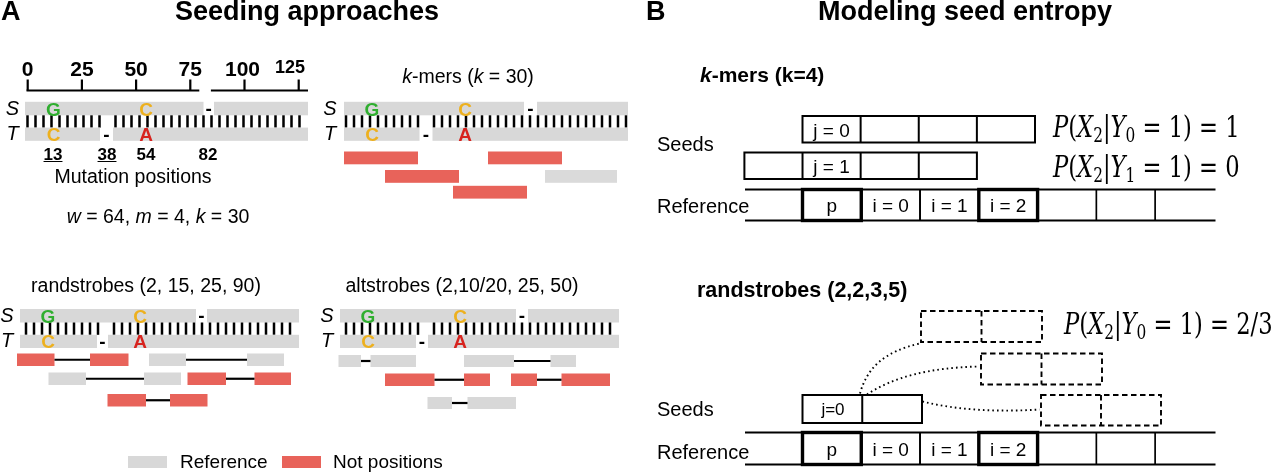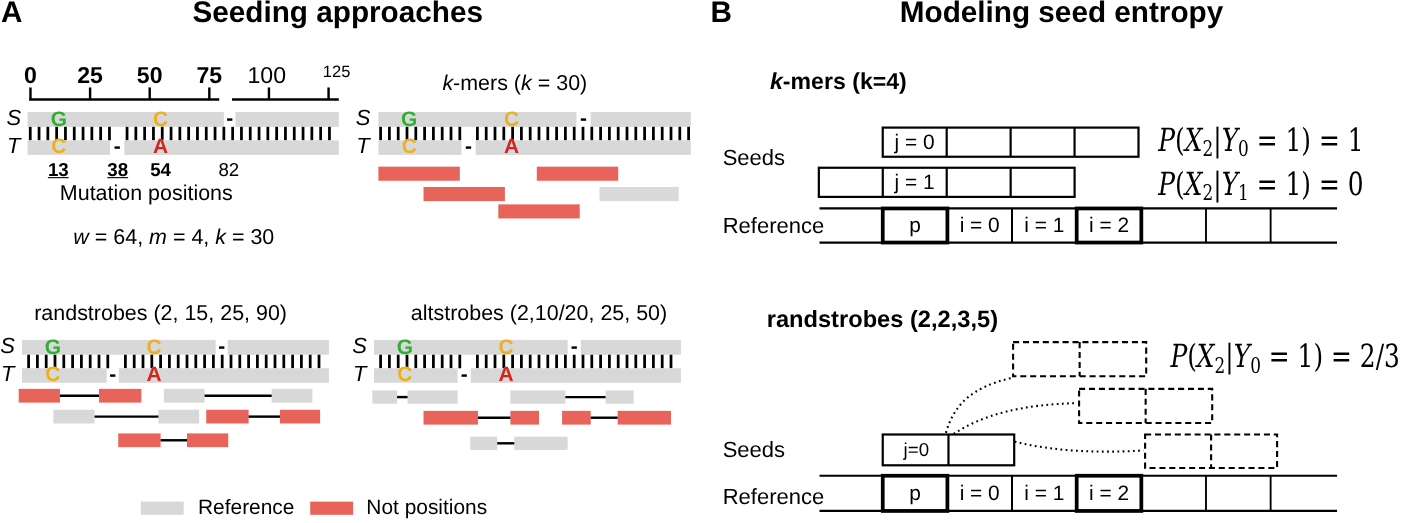--- a/index.html
+++ b/index.html
@@ -260,55 +260,55 @@
   <div class="swatch" id="legend-swatch-matching" style="left: 128px; top: 456px; width: 39px; height: 11.5px; background: rgb(216, 216, 216);"></div>
   <div class="legend-item" style="left:180px;top:452.3px">Reference</div>
   <div class="swatch" id="legend-swatch-not-matching" style="left: 282px; top: 456px; width: 38.5px; height: 11.5px; background: rgb(232, 99, 90);"></div>
   <div class="legend-item" style="left:333px;top:452.3px">Not positions</div>
 
   <div id="text-layer">
       <div class="txt center" style="left: 27.7px; top: 57.5px; font-size: 21px; font-weight: bold;"><span>0</span></div>
       <div class="txt center" style="left: 81.9px; top: 57.5px; font-size: 21px; font-weight: bold;"><span>25</span></div>
       <div class="txt center" style="left: 136.1px; top: 57.5px; font-size: 21px; font-weight: bold;"><span>50</span></div>
       <div class="txt center" style="left: 190.3px; top: 57.5px; font-size: 21px; font-weight: bold;"><span>75</span></div>
-      <div class="txt center" style="left: 242.5px; top: 57.5px; font-size: 21px; font-weight: normal;"><span>100</span></div>
-      <div class="txt center" style="left: 290px; top: 57.5px; font-size: 15px; font-weight: normal; margin-left: 16px;"><span>125</span></div>
+      <div class="txt center" style="left: 242.5px; top: 57.5px; font-size: 21px; font-weight: bold;"><span>100</span></div>
+      <div class="txt center" style="left: 290px; top: 57.5px; font-size: 18px; font-weight: bold;"><span>125</span></div>
       <div class="txt mid" style="left: 53.5px; top: 108.55px; font-size: 19px; font-weight: bold; color: rgb(47, 174, 47);"><span>G</span></div>
       <div class="txt mid" style="left: 146px; top: 108.55px; font-size: 19px; font-weight: bold; color: rgb(237, 176, 30);"><span>C</span></div>
       <div class="txt mid" style="left: 208.75px; top: 108.05px; font-size: 19px; font-weight: bold;"><span>-</span></div>
       <div class="txt mid" style="left: 53.5px; top: 134.2px; font-size: 19px; font-weight: bold; color: rgb(237, 176, 30);"><span>C</span></div>
       <div class="txt mid" style="left: 146px; top: 134.2px; font-size: 19px; font-weight: bold; color: rgb(215, 35, 30);"><span>A</span></div>
       <div class="txt mid" style="left: 106.5px; top: 133.7px; font-size: 19px; font-weight: bold;"><span>-</span></div>
       <div class="txt mid" style="left: 12.5px; top: 107.55px; font-size: 20px; font-style: italic;"><span>S</span></div>
       <div class="txt mid" style="left: 12.5px; top: 133.2px; font-size: 20px; font-style: italic;"><span>T</span></div>
       <div class="txt center" style="left: 53px; top: 146.2px; font-size: 17px; font-weight: bold; text-decoration: underline;"><span>13</span></div>
       <div class="txt center" style="left: 107px; top: 146.2px; font-size: 17px; font-weight: bold; text-decoration: underline;"><span>38</span></div>
       <div class="txt center" style="left: 146px; top: 146.2px; font-size: 17px; font-weight: bold;"><span>54</span></div>
-      <div class="txt center" style="left: 208px; top: 146.2px; font-size: 17px; font-weight: normal; text-align: center;"><span>82</span></div>
+      <div class="txt center" style="left: 208px; top: 146.2px; font-size: 17px; font-weight: bold; text-align: center;"><span>82</span></div>
       <div class="txt center" style="left: 133px; top: 167.4px; font-size: 19.5px;"><span>Mutation positions</span></div>
       <div class="txt center" style="left: 158px; top: 207px; font-size: 19.5px;"><span style="font-style: italic;">w</span><span> = 64, </span><span style="font-style: italic;">m</span><span> = 4, </span><span style="font-style: italic;">k</span><span> = 30</span></div>
       <div class="txt center" style="left: 468px; top: 66.7px; font-size: 19.5px;"><span style="font-style: italic;">k</span><span>-mers (</span><span style="font-style: italic;">k</span><span> = 30)</span></div>
       <div class="txt mid" style="left: 372px; top: 108.55px; font-size: 19px; font-weight: bold; color: rgb(47, 174, 47);"><span>G</span></div>
       <div class="txt mid" style="left: 465px; top: 108.55px; font-size: 19px; font-weight: bold; color: rgb(237, 176, 30);"><span>C</span></div>
       <div class="txt mid" style="left: 530.5px; top: 108.05px; font-size: 19px; font-weight: bold;"><span>-</span></div>
       <div class="txt mid" style="left: 372px; top: 134.2px; font-size: 19px; font-weight: bold; color: rgb(237, 176, 30);"><span>C</span></div>
       <div class="txt mid" style="left: 465px; top: 134.2px; font-size: 19px; font-weight: bold; color: rgb(215, 35, 30);"><span>A</span></div>
       <div class="txt mid" style="left: 426px; top: 133.7px; font-size: 19px; font-weight: bold;"><span>-</span></div>
       <div class="txt mid" style="left: 330px; top: 107.55px; font-size: 20px; font-style: italic;"><span>S</span></div>
       <div class="txt mid" style="left: 330px; top: 133.2px; font-size: 20px; font-style: italic;"><span>T</span></div>
       <div class="txt center" style="left: 146px; top: 275.7px; font-size: 19.5px;"><span>randstrobes (2, 15, 25, 90)</span></div>
       <div class="txt mid" style="left: 48px; top: 315.75px; font-size: 19px; font-weight: bold; color: rgb(47, 174, 47);"><span>G</span></div>
       <div class="txt mid" style="left: 140px; top: 315.75px; font-size: 19px; font-weight: bold; color: rgb(237, 176, 30);"><span>C</span></div>
       <div class="txt mid" style="left: 201.5px; top: 315.25px; font-size: 19px; font-weight: bold;"><span>-</span></div>
       <div class="txt mid" style="left: 48px; top: 341.4px; font-size: 19px; font-weight: bold; color: rgb(237, 176, 30);"><span>C</span></div>
       <div class="txt mid" style="left: 140px; top: 341.4px; font-size: 19px; font-weight: bold; color: rgb(215, 35, 30);"><span>A</span></div>
       <div class="txt mid" style="left: 102.5px; top: 340.9px; font-size: 19px; font-weight: bold;"><span>-</span></div>
       <div class="txt mid" style="left: 7px; top: 314.75px; font-size: 20px; font-style: italic;"><span>S</span></div>
       <div class="txt mid" style="left: 7px; top: 340.4px; font-size: 20px; font-style: italic;"><span>T</span></div>
-      <div class="txt center" style="left: 490px; top: 275.7px; font-size: 19.5px;"><span>altstrobes (2,10/20, 25, 50)</span></div>
+      <div class="txt center" style="left: 462px; top: 275.7px; font-size: 19.5px;"><span>altstrobes (2,10/20, 25, 50)</span></div>
       <div class="txt mid" style="left: 368px; top: 315.75px; font-size: 19px; font-weight: bold; color: rgb(47, 174, 47);"><span>G</span></div>
       <div class="txt mid" style="left: 460px; top: 315.75px; font-size: 19px; font-weight: bold; color: rgb(237, 176, 30);"><span>C</span></div>
       <div class="txt mid" style="left: 522px; top: 315.25px; font-size: 19px; font-weight: bold;"><span>-</span></div>
       <div class="txt mid" style="left: 368px; top: 341.4px; font-size: 19px; font-weight: bold; color: rgb(237, 176, 30);"><span>C</span></div>
       <div class="txt mid" style="left: 460px; top: 341.4px; font-size: 19px; font-weight: bold; color: rgb(215, 35, 30);"><span>A</span></div>
       <div class="txt mid" style="left: 422px; top: 340.9px; font-size: 19px; font-weight: bold;"><span>-</span></div>
       <div class="txt mid" style="left: 327px; top: 314.75px; font-size: 20px; font-style: italic;"><span>S</span></div>
       <div class="txt mid" style="left: 327px; top: 340.4px; font-size: 20px; font-style: italic;"><span>T</span></div>
       <div class="txt" style="left: 700px; top: 63.5px; font-size: 21px; font-weight: bold;"><span style="font-style: italic;">k</span><span>-mers (k=4)</span></div>
       <div class="txt" style="left: 657px; top: 134.4px; font-size: 20px;"><span>Seeds</span></div>

